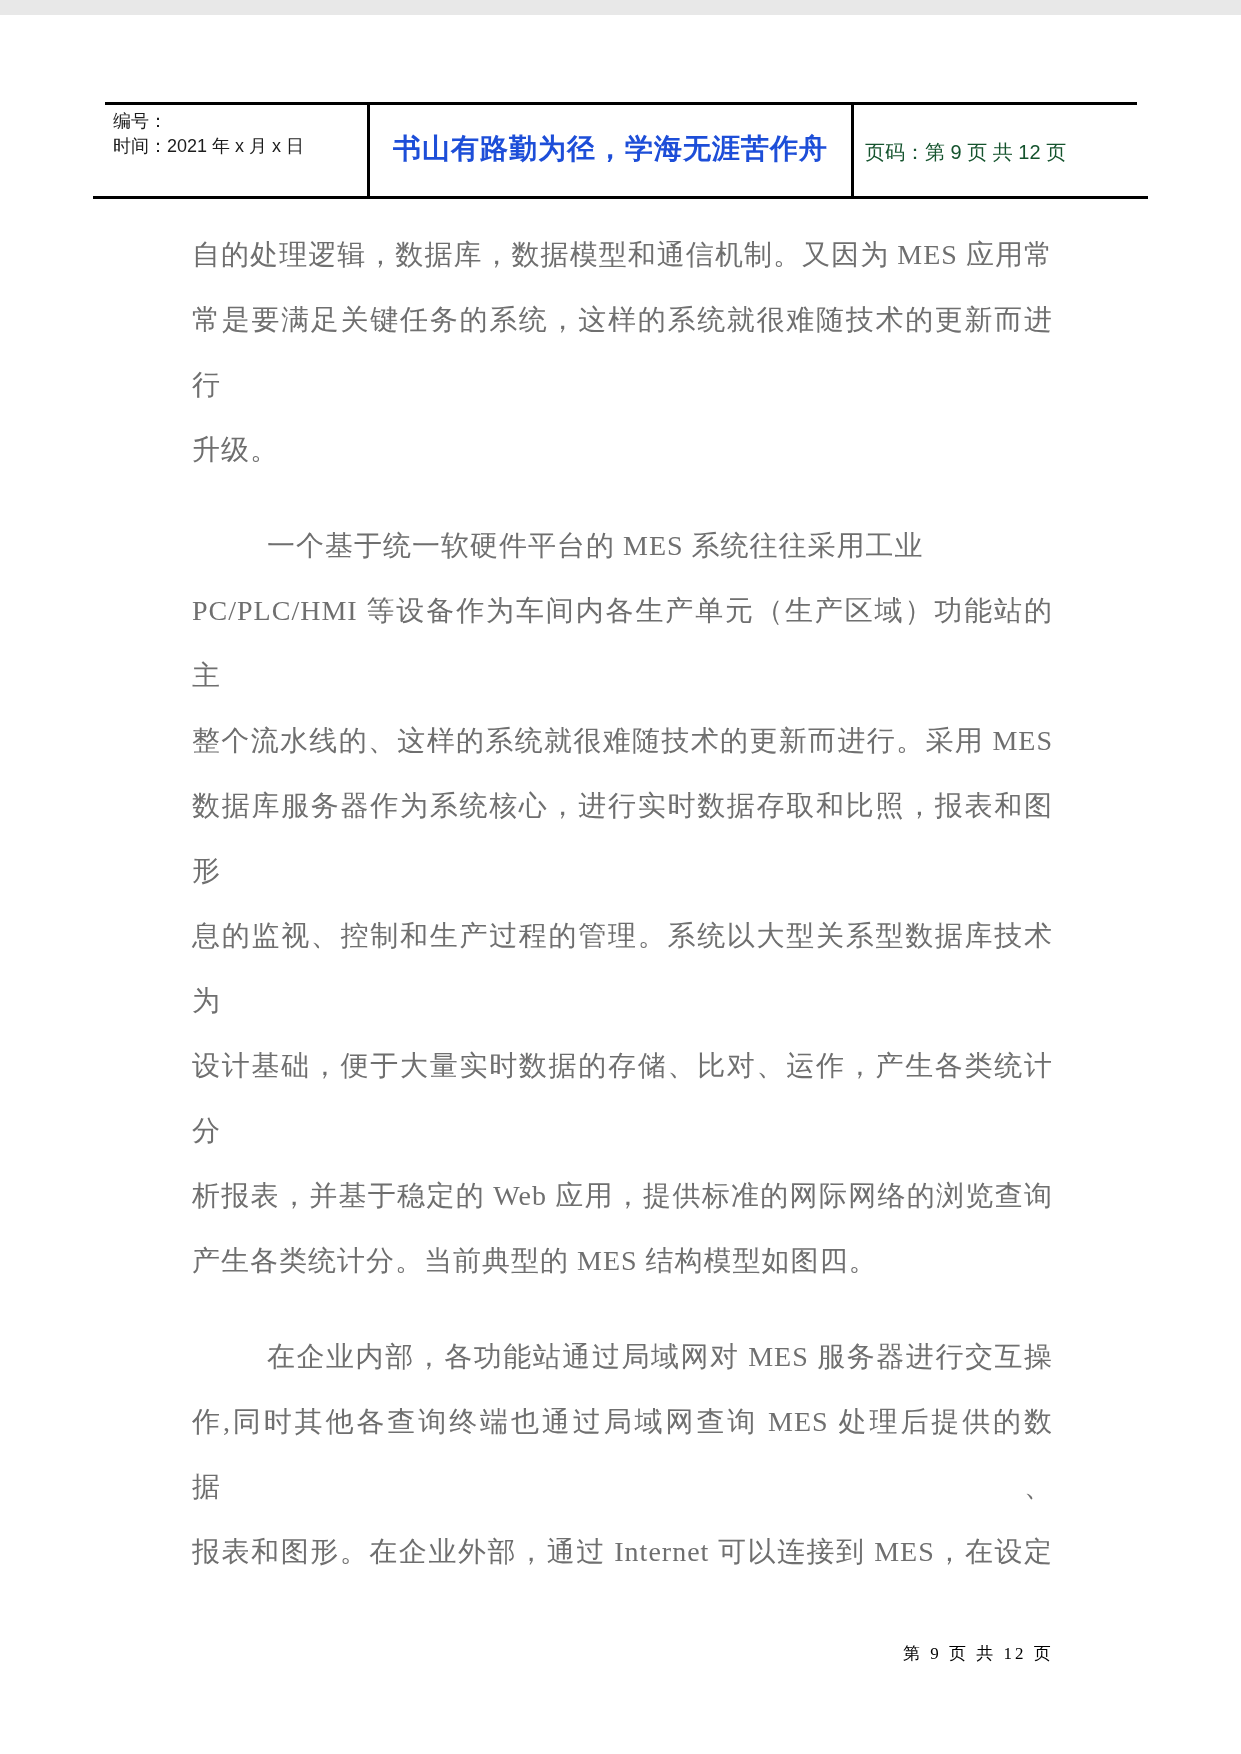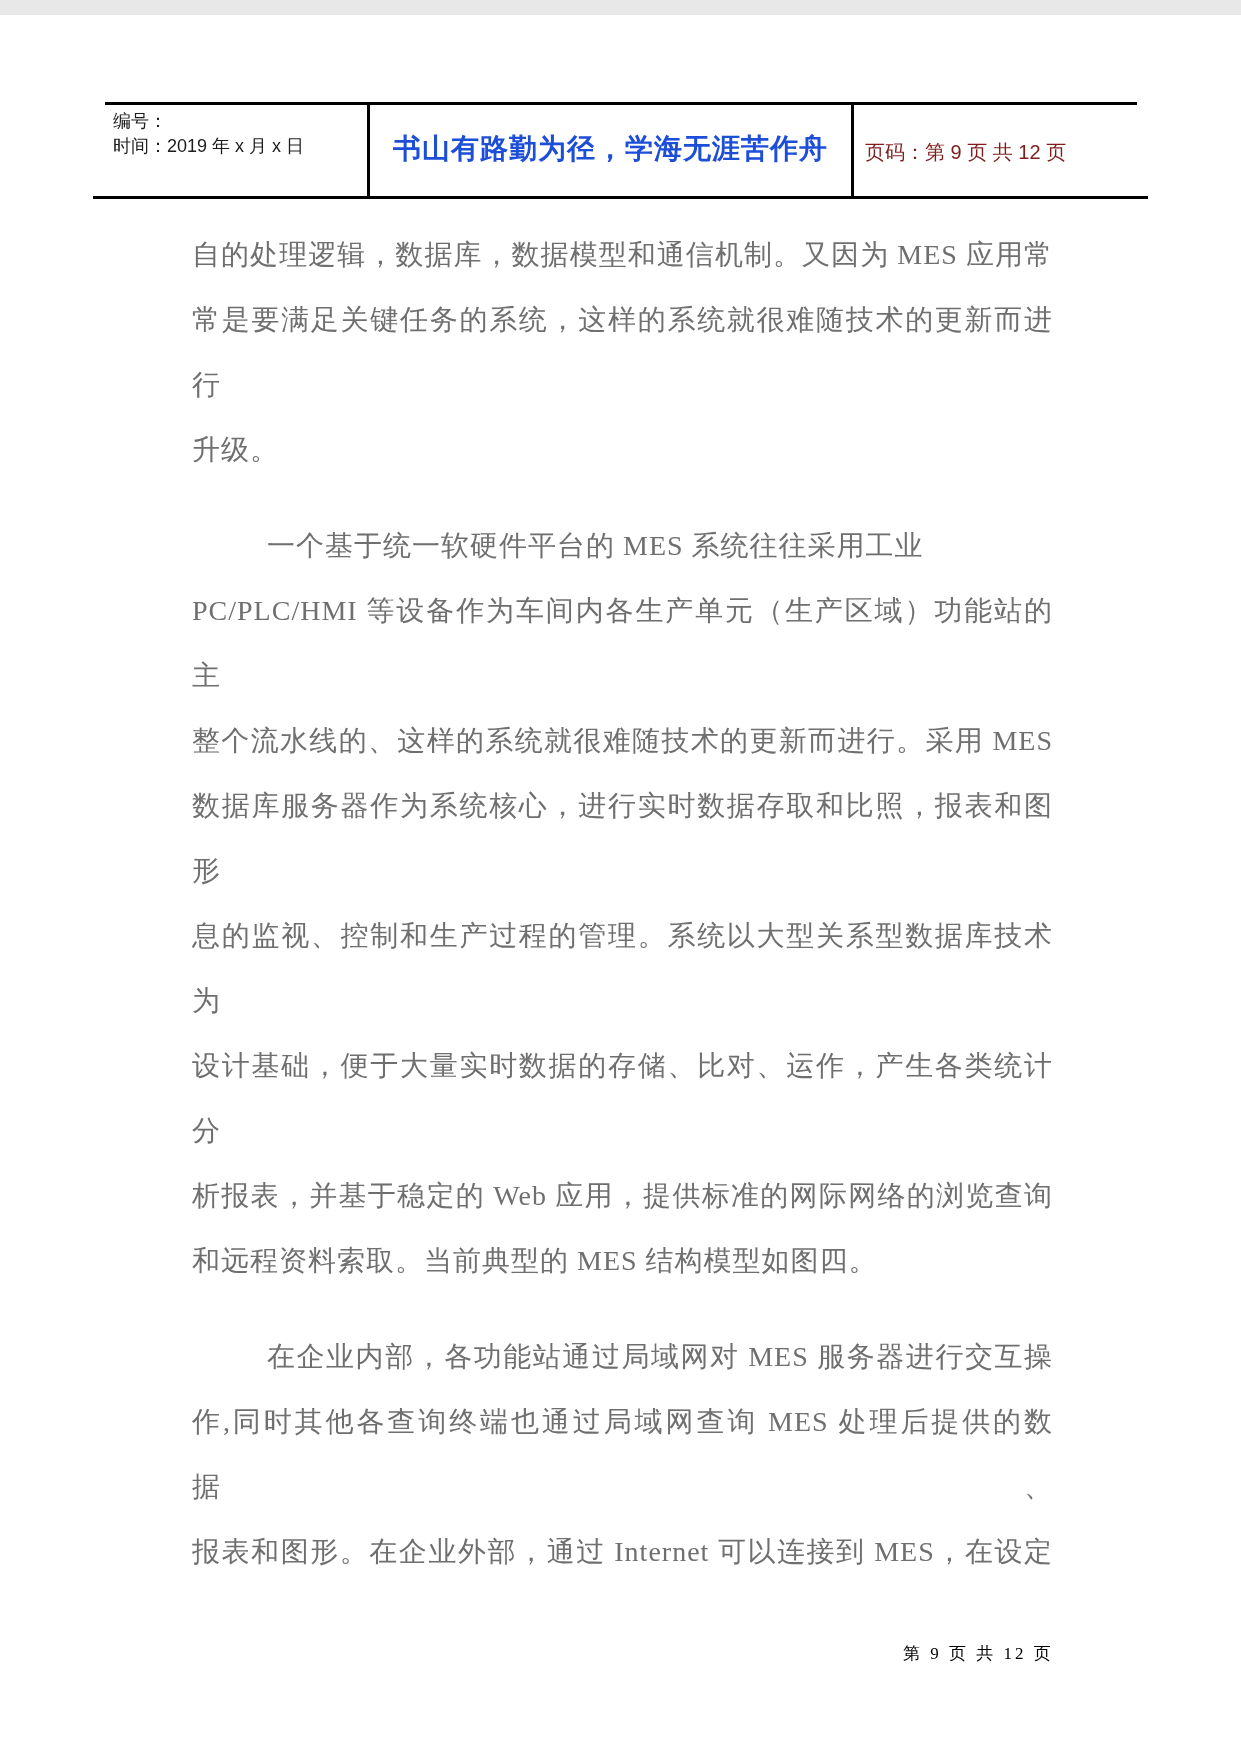--- a/index.html
+++ b/index.html
@@ -32,21 +32,21 @@
     position: absolute; left: 371px; top: 118px; width: 479px;
     text-align: center;
     font-family: "Liberation Sans", sans-serif;
     font-weight: bold; font-size: 28px; line-height: 32px;
     letter-spacing: 1px;
     white-space: nowrap;
   }
   .hdr-page {
     position: absolute; left: 865px; top: 124px;
     font-family: "Liberation Sans", sans-serif;
-    font-size: 20px; color: #7f1d1d;
+    font-size: 20px; color: #14532d;
     white-space: nowrap;
   }
 
   
   .body-text {
     position: absolute; left: 192px; top: 207px; width: 861px;
     font-size: 28px; line-height: 65px;
     color: #6f6f6f;
     letter-spacing: 1px;
   }
@@ -75,42 +75,42 @@
 
 <div class="page">
 
   <div class="hline hdr-top"></div>
   <div class="hline hdr-bottom"></div>
   <div class="vline hdr-v1"></div>
   <div class="vline hdr-v2"></div>
 
   <div class="hdr-left">
     <div>编号：</div>
-    <div>时间：2019 年 x 月 x 日</div>
+    <div>时间：2021 年 x 月 x 日</div>
   </div>
 
   <div class="hdr-motto" id="motto" style="color: #1d4ed8;">书山有路勤为径，学海无涯苦作舟</div>
 
   <div class="hdr-page">页码：第 9 页 共 12 页</div>
 
   <div class="body-text" id="body-text">
       <div class="para">
         <div class="line">自的处理逻辑，数据库，数据模型和通信机制。又因为 MES 应用常</div>
         <div class="line">常是要满足关键任务的系统，这样的系统就很难随技术的更新而进行</div>
         <div class="line noj">升级。</div>
       </div>
       <div class="para indent">
         <div class="line noj">一个基于统一软硬件平台的 MES 系统往往采用工业</div>
         <div class="line">PC/PLC/HMI 等设备作为车间内各生产单元（生产区域）功能站的主</div>
         <div class="line">整个流水线的、这样的系统就很难随技术的更新而进行。采用 MES</div>
         <div class="line">数据库服务器作为系统核心，进行实时数据存取和比照，报表和图形</div>
         <div class="line">息的监视、控制和生产过程的管理。系统以大型关系型数据库技术为</div>
         <div class="line">设计基础，便于大量实时数据的存储、比对、运作，产生各类统计分</div>
         <div class="line">析报表，并基于稳定的 Web 应用，提供标准的网际网络的浏览查询</div>
-        <div class="line noj">和远程资料索取。当前典型的 MES 结构模型如图四。</div>
+        <div class="line noj">产生各类统计分。当前典型的 MES 结构模型如图四。</div>
       </div>
       <div class="para indent">
         <div class="line">在企业内部，各功能站通过局域网对 MES 服务器进行交互操</div>
         <div class="line">作,同时其他各查询终端也通过局域网查询 MES 处理后提供的数据、</div>
         <div class="line">报表和图形。在企业外部，通过 Internet 可以连接到 MES，在设定</div>
       </div>
     </div>
 
   <div class="footer">第 9 页 共 12 页</div>
 

